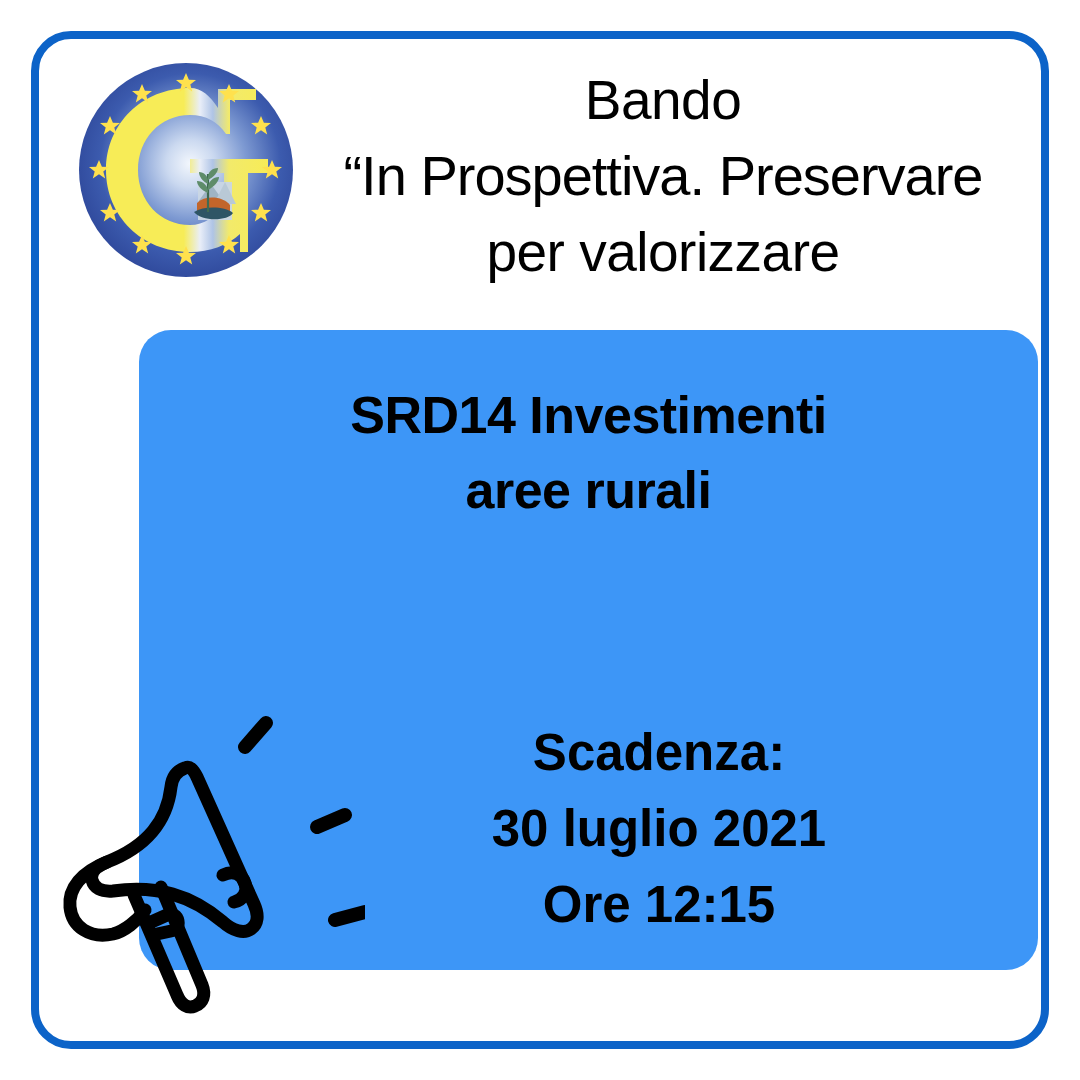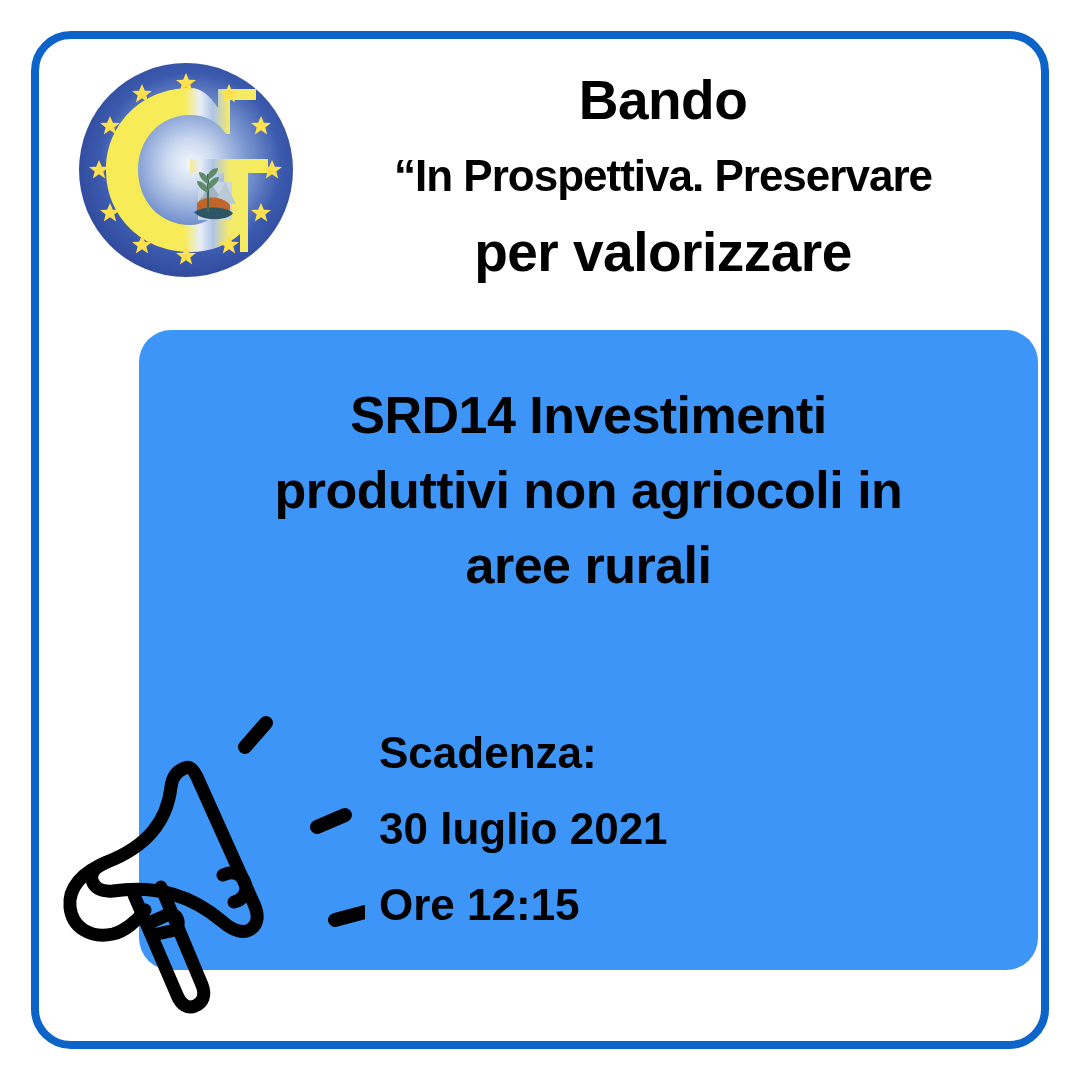--- a/index.html
+++ b/index.html
@@ -54,29 +54,29 @@
 
   #title-block {
     position: absolute;
     left: 250px;
     top: 22px;
     width: 746px;
     text-align: center;
   }
   .title-line {
     font-family: "Liberation Sans", sans-serif;
-    font-weight: bold;
+    font-weight: normal;
     font-size: 55px;
     line-height: 76px;
     color: #000000;
     letter-spacing: -0.5px;
     white-space: nowrap;
   }
   .title-line.wide {
-    font-size: 44px;
+    font-size: 56px;
     letter-spacing: -1px;
   }
 
   
   #card {
     position: absolute;
     left: 92px;
     top: 330px;
     width: 899px;
     height: 640px;
@@ -96,23 +96,23 @@
     line-height: 75px;
     color: #000000;
     letter-spacing: -0.5px;
   }
 
   #deadline-block {
     position: absolute;
     left: 240px;
     top: 385px;
     width: 560px;
-    text-align: left;
+    text-align: center;
     font-weight: bold;
-    font-size: 44px;
+    font-size: 51px;
     line-height: 76px;
     color: #000000;
   }
 
   
   #megaphone {
     position: absolute;
     left: 45px;
     top: 715px;
     width: 320px;
@@ -216,21 +216,20 @@
       <div class="title-line">Bando</div>
       <div class="title-line wide">“In Prospettiva. Preservare</div>
       <div class="title-line">per valorizzare</div>
     </div>
   </div>
 
   <div id="card" style="background: rgb(61, 150, 247);">
 
     <div id="card-heading">
       <div>SRD14 Investimenti</div>
-      <div>produttivi non agriocoli in</div>
       <div>aree rurali</div>
     </div>
 
     <div id="deadline-block">
       <div>Scadenza:</div>
       <div>30 luglio 2021</div>
       <div>Ore 12:15</div>
     </div>
   </div>
 

